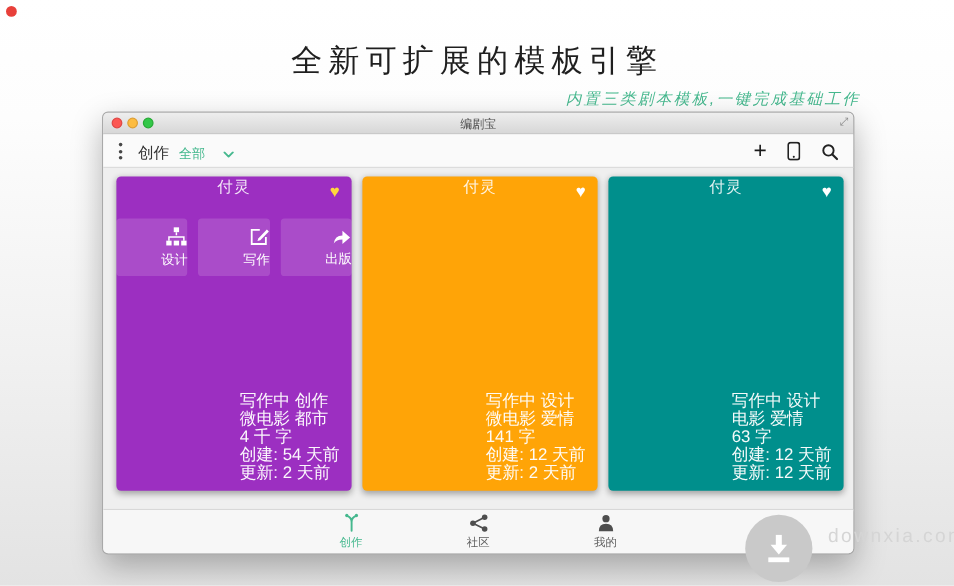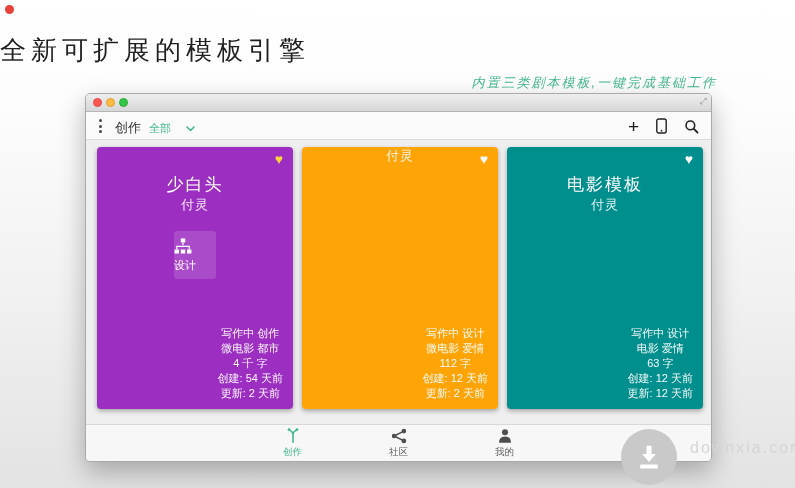--- a/index.html
+++ b/index.html
@@ -4,21 +4,21 @@
 <style>
   * { margin:0; padding:0; box-sizing:border-box; }
   html,body { width:795px; height:488px; }
   body {
     position:relative;
     font-family:"Liberation Sans", "DejaVu Sans", sans-serif;
     background:linear-gradient(180deg,#ffffff 0%,#fdfdfd 20%,#f1f1f1 60%,#e3e3e3 100%);
     overflow:hidden;
   }
   .record-dot{position:absolute;left:5px;top:5px;width:9px;height:9px;border-radius:50%;background:#e8403a;}
-  .hero-title{position:absolute;top:33px;left:0;width:100%;font-size:26px;letter-spacing:5px;color:#1f1f1f;font-weight:400;}
+  .hero-title{position:absolute;top:33px;left:0;width:100%;text-align:center;font-size:26px;letter-spacing:5px;color:#1f1f1f;font-weight:400;}
   .hero-subtitle{position:absolute;top:74px;right:78px;font-size:13px;font-style:italic;font-weight:normal;letter-spacing:2px;color:var(--accent,#45b88e);}
 
   
   .app-window{position:absolute;left:85px;top:93px;width:627px;height:369px;border-radius:5px;
     background:#efefef;border:1px solid #a9a9a9;box-shadow:0 10px 26px rgba(0,0,0,0.28);}
   .titlebar{position:absolute;left:0;top:0;width:100%;height:18px;border-radius:4px 4px 0 0;
     background:linear-gradient(180deg,#eeeeee,#d7d7d7);border-bottom:1px solid #b4b4b4;}
   .traffic{position:absolute;top:4px;width:9px;height:9px;border-radius:50%;}
   .tl-close{left:7px;background:#fc5753;border:1px solid #df4744;}
   .tl-min{left:20px;background:#fdbc40;border:1px solid #de9f34;}
@@ -37,24 +37,24 @@
 
   .content{position:absolute;left:0;top:46px;width:100%;height:286px;background:#efefef;}
 
   
   .card{position:absolute;top:7px;width:196px;height:262px;border-radius:4px;box-shadow:0 2px 5px rgba(0,0,0,0.32);color:#fff;cursor:pointer;}
   .card1{left:11px;} .card2{left:216px;} .card3{left:421px;}
   .card-heart{position:absolute;top:5px;right:10px;font-size:14px;line-height:14px;cursor:pointer;}
   .card-title{margin-top:26px;text-align:center;font-size:17px;letter-spacing:2px;}
   .card-author{margin-top:0;text-align:center;font-size:13px;opacity:.88;letter-spacing:1px;}
   .card-actions{margin-top:17px;display:flex;justify-content:center;gap:9px;}
-  .action-btn{width:42px;height:48px;border-radius:3px;background:rgba(255,255,255,0.14);
-    display:flex;flex-direction:column;align-items:flex-start;justify-content:center;gap:4px;cursor:pointer;}
+  .action-btn{width:64px;height:48px;border-radius:3px;background:rgba(255,255,255,0.14);
+    display:flex;flex-direction:column;align-items:flex-end;justify-content:center;gap:4px;cursor:pointer;}
   .action-btn span{font-size:11px;}
-  .card-stats{position:absolute;right:10px;bottom:8px;text-align:center;font-size:11px;line-height:15px;opacity:.96;}
+  .card-stats{position:absolute;right:10px;bottom:8px;text-align:left;font-size:14px;line-height:15px;opacity:.96;}
 
   
   .tabbar{position:absolute;left:0;bottom:0;width:100%;height:37px;background:#f7f7f7;border-top:1px solid #d8d8d8;
     border-radius:0 0 4px 4px;display:flex;justify-content:center;align-items:center;gap:66px;}
   .tab{display:flex;flex-direction:column;align-items:center;gap:2px;cursor:pointer;width:40px;}
   .tab span{font-size:9.5px;color:#5d5d5d;}
   .tab.active span{color:var(--accent,#45b88e);}
 
   
   .watermark{position:absolute;left:618px;top:427px;width:177px;height:61px;pointer-events:none;}
@@ -69,20 +69,21 @@
 
 <div class="hero-title">全新可扩展的模板引擎</div>
 <div class="hero-subtitle">内置三类剧本模板,一键完成基础工作</div>
 
 <div class="app-window">
 
   <div class="titlebar">
     <div class="traffic tl-close"></div>
     <div class="traffic tl-min"></div>
     <div class="traffic tl-zoom"></div>
+    <div class="win-title">编剧宝</div>
     <div class="win-resize">⤢</div>
   </div>
 
   <div class="toolbar">
     <div class="menu-dots">
         <i></i>
         <i></i>
         <i></i>
       </div>
     <div class="tb-section">创作</div>
@@ -106,58 +107,69 @@
             <line x1="10.3" y1="10.3" x2="14.4" y2="14.4" stroke="#222" stroke-width="1.9" stroke-linecap="round"></line>
           </svg>
       </div>
     </div>
   </div>
 
   <div class="content">
 
     <div class="card card1" style="background-color: rgb(156, 47, 193);">
       <div class="card-heart" style="color: rgb(255, 216, 61);">♥</div>
-      <div class="card-title">少白头</div>
       <div class="card-author">付灵</div>
       <div class="card-actions">
         <div class="action-btn">
           <svg width="18" height="16" viewBox="0 0 20 18">
               <rect x="7.5" y="0.5" width="5" height="4.5" fill="#fff"></rect>
               <path d="M10 5 v3 M3 13 v-3.5 h14 V13" fill="none" stroke="#fff" stroke-width="1.4"></path>
               <rect x="0.5" y="13" width="5" height="4.5" fill="#fff"></rect>
               <rect x="7.5" y="13" width="5" height="4.5" fill="#fff"></rect>
               <rect x="14.5" y="13" width="5" height="4.5" fill="#fff"></rect>
             </svg>
           <span>设计</span>
         </div>
+        <div class="action-btn">
+          <svg width="17" height="16" viewBox="0 0 20 19">
+              <path d="M10 3 H2 v14 h14 v-7" fill="none" stroke="#fff" stroke-width="1.8"></path>
+              <path d="M8.5 11.5 L17 2.6 l2 2 L10.5 13.3 l-2.8 .8 z" fill="#fff"></path>
+            </svg>
+          <span>写作</span>
+        </div>
+        <div class="action-btn">
+          <svg width="17" height="14" viewBox="0 0 20 16">
+              <path d="M2.5 15 Q3.5 7 11 7 V2.5 L18.5 9 L11 15.5 V11 Q5 11 2.5 15 Z" fill="#fff"></path>
+            </svg>
+          <span>出版</span>
+        </div>
       </div>
       <div class="card-stats">
         <div>写作中 创作</div>
         <div>微电影 都市</div>
         <div>4 千 字</div>
         <div>创建: 54 天前</div>
         <div>更新: 2 天前</div>
       </div>
     </div>
 
     <div class="card card2" style="background-color: rgb(255, 164, 7);">
       <div class="card-heart" style="color: rgb(255, 255, 255);">♥</div>
       <div class="card-author">付灵</div>
       <div class="card-stats">
         <div>写作中 设计</div>
         <div>微电影 爱情</div>
-        <div>112 字</div>
+        <div>141 字</div>
         <div>创建: 12 天前</div>
         <div>更新: 2 天前</div>
       </div>
     </div>
 
     <div class="card card3" style="background-color: rgb(0, 143, 140);">
       <div class="card-heart" style="color: rgb(255, 255, 255);">♥</div>
-      <div class="card-title">电影模板</div>
       <div class="card-author">付灵</div>
       <div class="card-stats">
         <div>写作中 设计</div>
         <div>电影 爱情</div>
         <div>63 字</div>
         <div>创建: 12 天前</div>
         <div>更新: 12 天前</div>
       </div>
     </div>
   </div>

